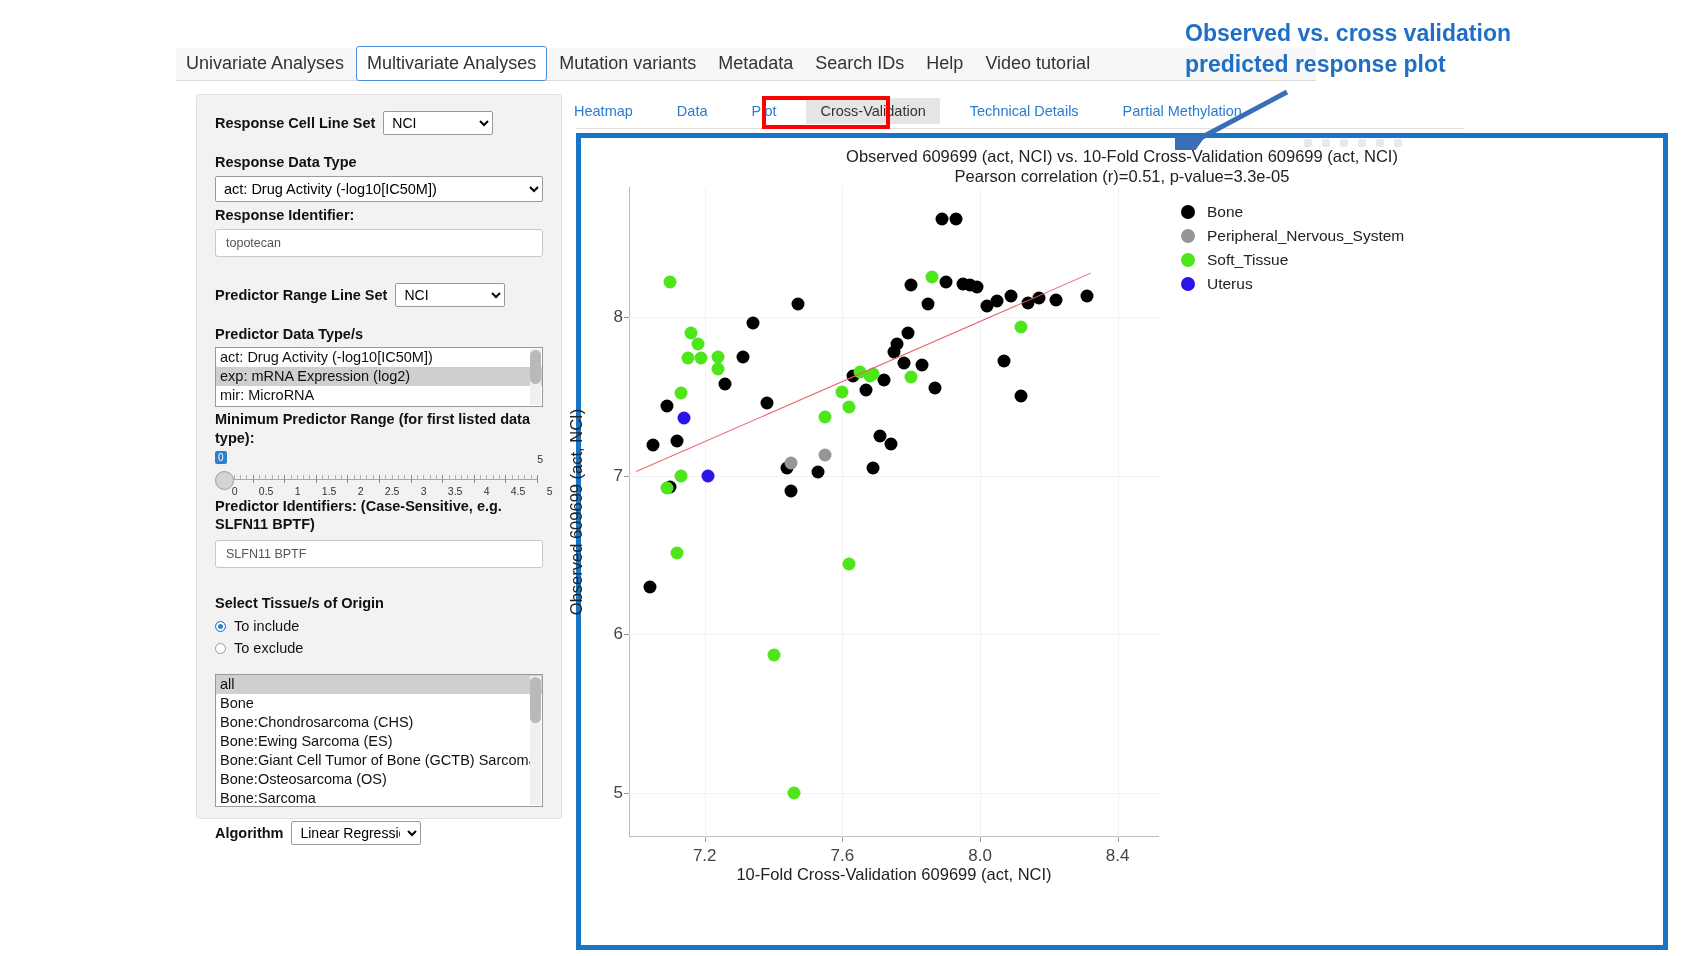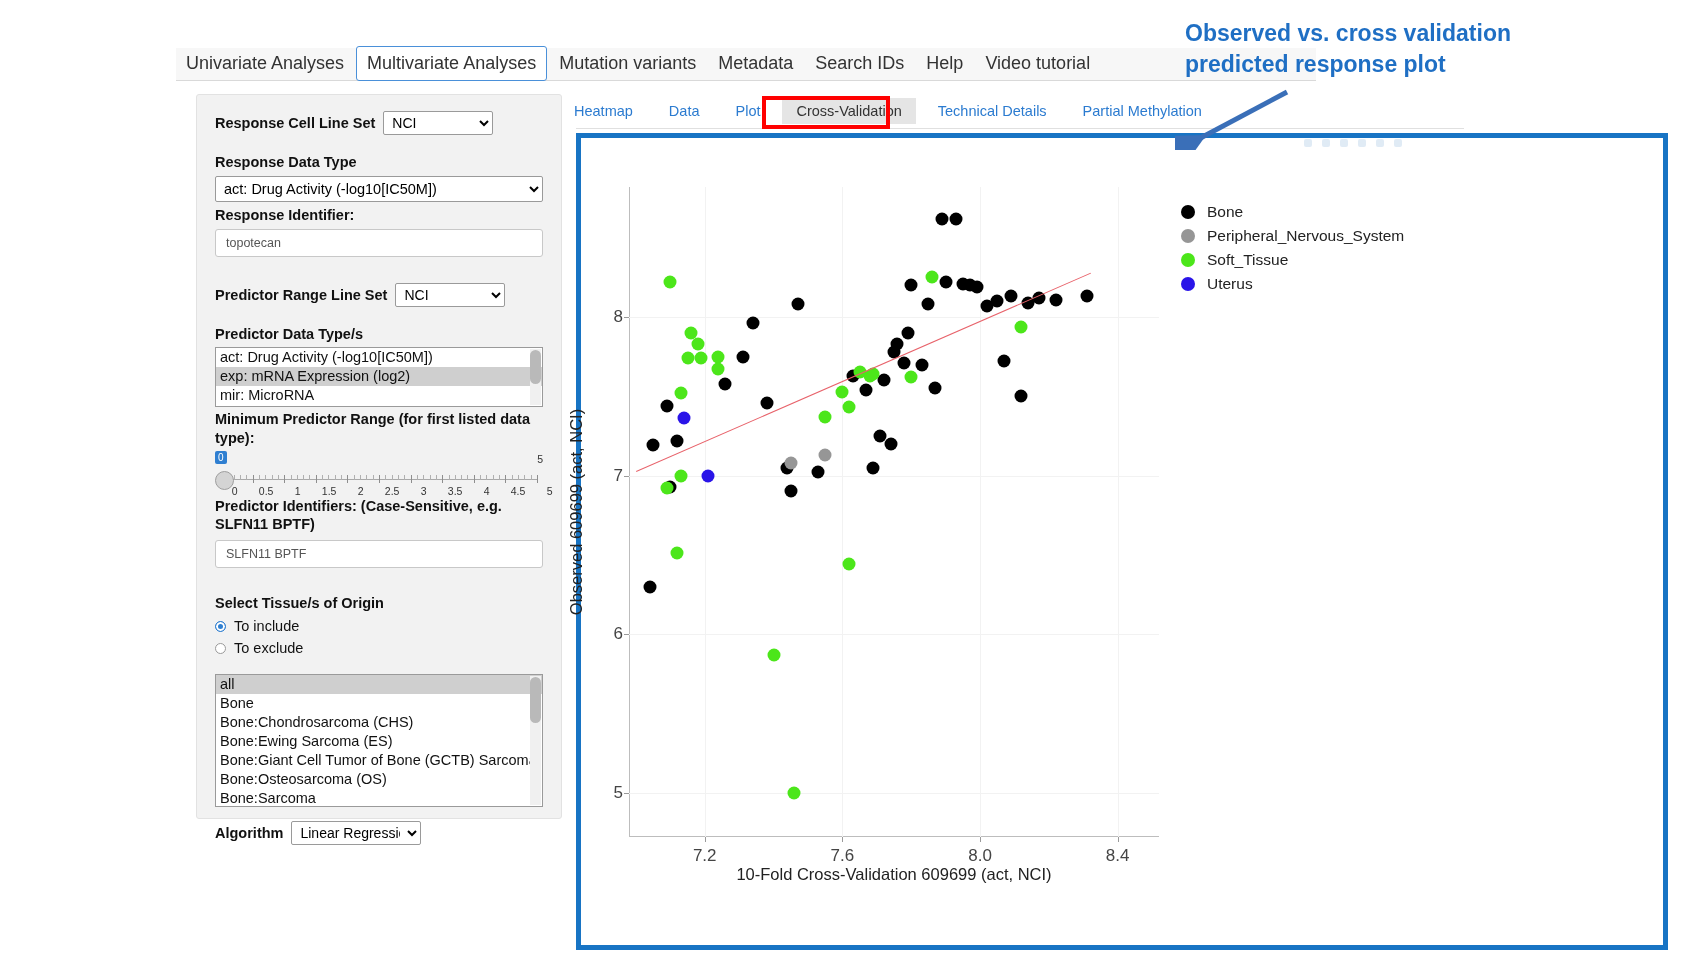--- a/index.html
+++ b/index.html
@@ -52,21 +52,21 @@
   .sld-labels{position:absolute;left:0;right:0;top:34px;height:14px;}
   .sld-labels span{position:absolute;transform:translateX(-50%);font-size:10.5px;color:#333;}
   .sld-right-num{position:absolute;right:0px;top:2px;font-size:10.5px;color:#333;}
 
   .radio-row{display:flex;align-items:center;gap:8px;margin-top:6px;font-size:14.5px;color:#111;}
   .radio{width:11px;height:11px;border-radius:50%;border:1px solid #9a9a9a;background:#fff;
          box-sizing:border-box;display:inline-block;position:relative;}
   .radio.on{border-color:#2f7fd1;background:#2f7fd1;box-shadow:inset 0 0 0 2px #fff;}
 
   
-  .subtabs{position:absolute;left:560px;top:96px;height:30px;display:flex;align-items:center;gap:8px;}
+  .subtabs{position:absolute;left:560px;top:96px;height:30px;display:flex;align-items:center;gap:16px;}
   .subtab{font-size:14.5px;color:#2b7bd0;padding:5px 14px;cursor:pointer;white-space:nowrap;}
   .subtab.cur{color:#333;background:#e5e5e5;}
   .subtab-hl{position:absolute;left:762px;top:96px;width:128px;height:33px;border:4px solid #ff0000;
              box-sizing:border-box;background:transparent;pointer-events:none;}
   .subtab-rule{position:absolute;left:576px;top:128px;width:888px;height:1px;background:#e0e0e0;}
 
   .plotbox{position:absolute;left:576px;top:133px;width:1092px;height:817px;
            border:5px solid #1874c4;box-sizing:border-box;background:#ffffff;}
 
   .modebar{position:absolute;left:1300px;top:136px;width:120px;height:14px;opacity:.35;}
@@ -294,20 +294,24 @@
       <div class="subtab">Data</div>
       <div class="subtab">Plot</div>
       <div class="subtab cur">Cross-Validation</div>
       <div class="subtab">Technical Details</div>
       <div class="subtab">Partial Methylation</div>
     </div>
   <div class="subtab-rule"></div>
   <div class="subtab-hl"></div>
 
   <div class="plotbox">
+    <div class="plot-title">
+      <div>Observed 609699 (act, NCI) vs. 10-Fold Cross-Validation 609699 (act, NCI)</div>
+      <div class="l2">Pearson correlation (r)=0.51, p-value=3.3e-05</div>
+    </div>
 
     <div class="axes">
       <div class="panel"></div>
       <div id="gridlines">
           <div class="grid-v" style="left: 75.7143px;"></div>
           <div class="grid-v" style="left: 213.377px;"></div>
           <div class="grid-v" style="left: 351.039px;"></div>
           <div class="grid-v" style="left: 488.701px;"></div>
           <div class="grid-h" style="top: 605.61px;"></div>
           <div class="grid-h" style="top: 447.073px;"></div>

